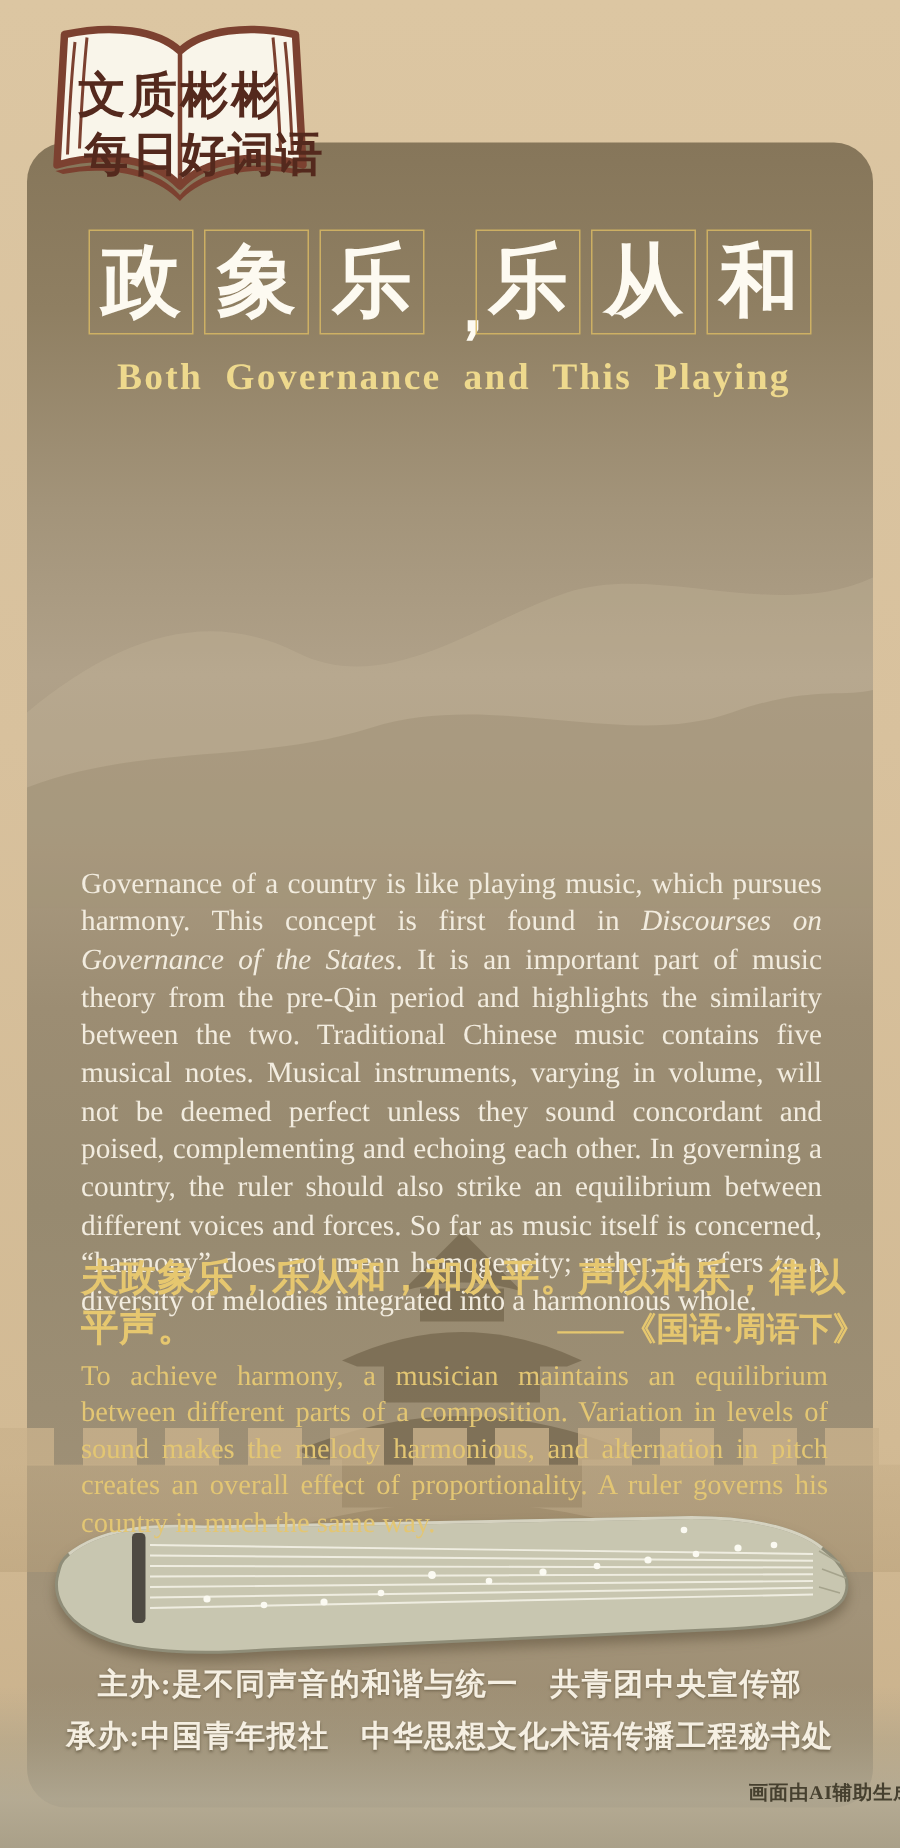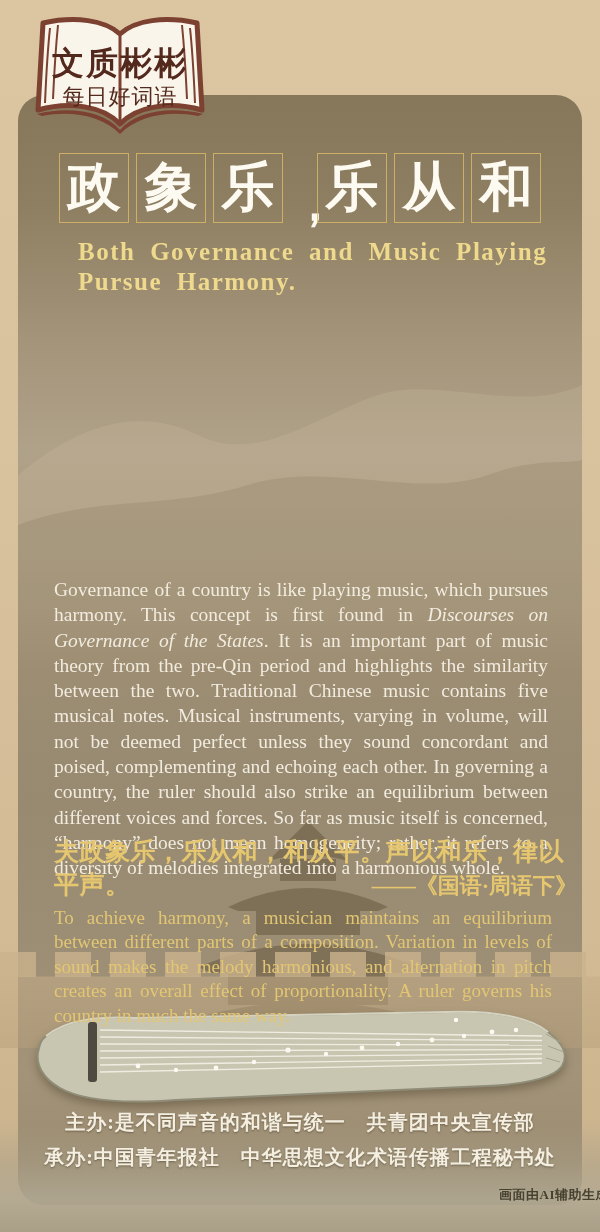--- a/index.html
+++ b/index.html
@@ -25,22 +25,22 @@
   .wall::before{content:"";position:absolute;top:0;left:0;right:0;height:25px;
     background:repeating-linear-gradient(90deg,rgba(202,178,140,.8) 0 36px,rgba(0,0,0,0) 36px 55px);}
   
   .fog{position:absolute;left:0;top:1124px;width:600px;height:108px;z-index:3;
     background:linear-gradient(180deg,rgba(168,160,137,0) 0%,rgba(168,160,137,.45) 35%,
       rgba(177,169,148,.85) 70%,rgba(168,159,136,.95) 100%);}
   
   .logo{position:absolute;left:24px;top:10px;width:192px;height:136px;z-index:7;}
   .logo .l1{position:absolute;left:0;width:100%;top:32px;text-align:center;
     font-size:32px;font-weight:bold;color:#54291d;letter-spacing:2px;}
-  .logo .l2{position:absolute;left:0;width:100%;top:72px;text-align:center;
-    font-size:22px;font-weight:normal;color:#54291d;letter-spacing:1px;}
+  .logo .l2{position:absolute;left:0;width:100%;top:72px;text-align:right;
+    font-size:31px;font-weight:bold;color:#54291d;letter-spacing:1px;}
   
   .title-row{position:absolute;left:0;top:153px;width:600px;display:flex;
     justify-content:center;align-items:flex-end;gap:7px;z-index:5;}
   .tbox{
     width:70px;height:70px;border:1px solid rgba(216,184,100,.85);box-sizing:border-box;
     display:flex;align-items:center;justify-content:center;
     color:#fdfaf1;font-size:53px;font-weight:bold;
     background-image:
       linear-gradient(0deg,transparent calc(50% - .5px),rgba(216,184,100,.38) calc(50% - .5px),rgba(216,184,100,.38) calc(50% + .5px),transparent calc(50% + .5px)),
       linear-gradient(90deg,transparent calc(50% - .5px),rgba(216,184,100,.38) calc(50% - .5px),rgba(216,184,100,.38) calc(50% + .5px),transparent calc(50% + .5px)),
@@ -120,22 +120,21 @@
     <div class="tbox">政</div>
     <div class="tbox">象</div>
     <div class="tbox">乐</div>
     <div class="tcomma">，</div>
     <div class="tbox">乐</div>
     <div class="tbox">从</div>
     <div class="tbox">和</div>
   </div>
 
   <div class="subtitle">
-    <div>Both Governance and Music Playing</div>
-    <div>Pursue Harmony.</div>
+    <div>Both Governance and This Playing</div>
   </div>
 
 
   <div class="en-body"><span>Governance of a country is like playing music, which pursues harmony. This concept is first found in </span><i>Discourses on Governance of the States</i><span>. It is an important part of music theory from the pre-Qin period and highlights the similarity between the two. Traditional Chinese music contains five musical notes. Musical instruments, varying in volume, will not be deemed perfect unless they sound concordant and poised, complementing and echoing each other. In governing a country, the ruler should also strike an equilibrium between different voices and forces. So far as music itself is concerned, “harmony” does not mean homogeneity; rather, it refers to a diversity of melodies integrated into a harmonious whole.</span></div>
 
   <div class="quote-cn">夫政象乐，乐从和，和从平。声以和乐，律以平声。</div>
   <div class="quote-cn-src">——《国语·周语下》</div>
   <div class="quote-en">To achieve harmony, a musician maintains an equilibrium between different parts of a composition. Variation in levels of sound makes the melody harmonious, and alternation in pitch creates an overall effect of proportionality. A ruler governs his country in much the same way.</div>
 
   <div class="fog"></div>

